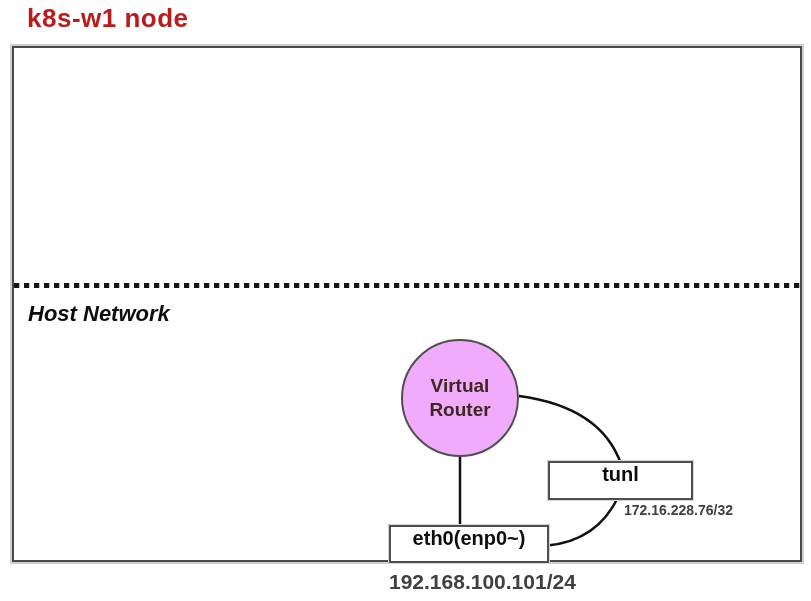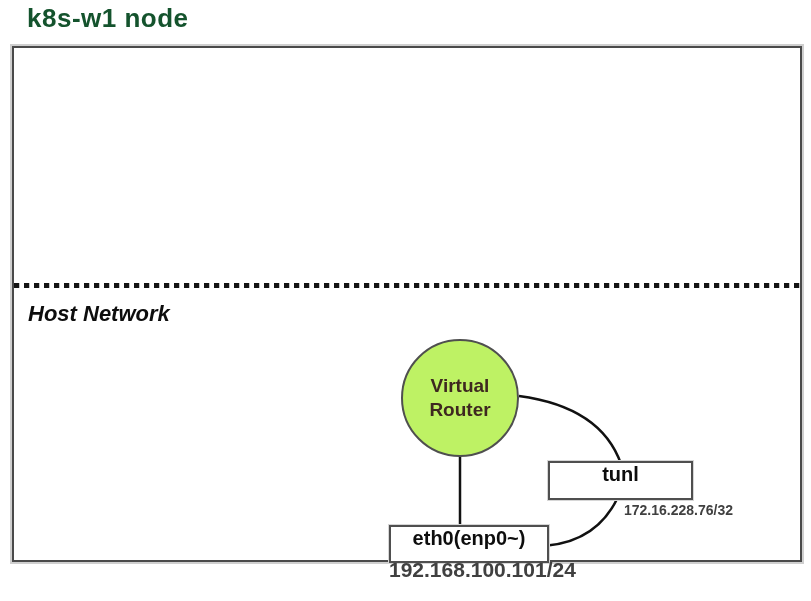--- a/index.html
+++ b/index.html
@@ -6,21 +6,21 @@
   html, body { background: #ffffff; }
   body {
     font-family: "Liberation Sans", "DejaVu Sans", sans-serif;
     width: 811px; height: 601px;
     position: relative; overflow: hidden;
   }
   .page { position: absolute; inset: 0; width: 811px; height: 601px; }
 
   .diagram-title {
     position: absolute; left: 27px; top: 3px;
-    font-size: 26px; font-weight: bold; color: #14532d;
+    font-size: 26px; font-weight: bold; color: #b91c1c;
     letter-spacing: 0.5px;
     white-space: nowrap;
   }
 
   .node-rect {
     position: absolute; left: 12px; top: 46px;
     width: 790px; height: 516px;
     border: 2px solid #4a4a4a;
     box-shadow: 0 0 0 2px #cfcfcf;
     background: #ffffff;
@@ -39,21 +39,21 @@
     color: #0d0d0d; line-height: 1.35;
   }
   .ns-label .line2 { padding-left: 9px; }
 
   svg.connectors { position: absolute; left: 0; top: 0; }
 
   .vrouter-circle {
     position: absolute; left: 401px; top: 339px;
     width: 118px; height: 118px;
     border: 2.5px solid #4f4f4f; border-radius: 50%;
-    background: #bef264;
+    background: #f0abfc;
     display: flex; flex-direction: column;
     align-items: center; justify-content: center;
     font-size: 19px; font-weight: bold; color: #3e2820;
     line-height: 1.25; text-align: center;
   }
 
   .iface-box {
     position: absolute;
     border: 2px solid #4f4f4f;
     background: #ffffff;
@@ -63,21 +63,21 @@
     white-space: nowrap;
   }
   .tunl-box { left: 548px; top: 461px; width: 145px; height: 39px; }
   .eth0-box { left: 389px; top: 525px; width: 160px; height: 38px; }
 
   .ip-label {
     position: absolute; font-weight: bold; color: #404040;
     white-space: nowrap;
   }
   .tunl-ip { left: 624px; top: 502px; font-size: 14px; }
-  .eth0-ip { left: 389px; top: 558px; font-size: 21px; text-align: right; }
+  .eth0-ip { left: 389px; top: 570px; font-size: 21px; text-align: right; }
 </style>
 </head>
 <body>
 
 <div class="page">
 
   <div class="diagram-title">k8s-w1 node</div>
 
   <div class="node-rect"></div>
 

